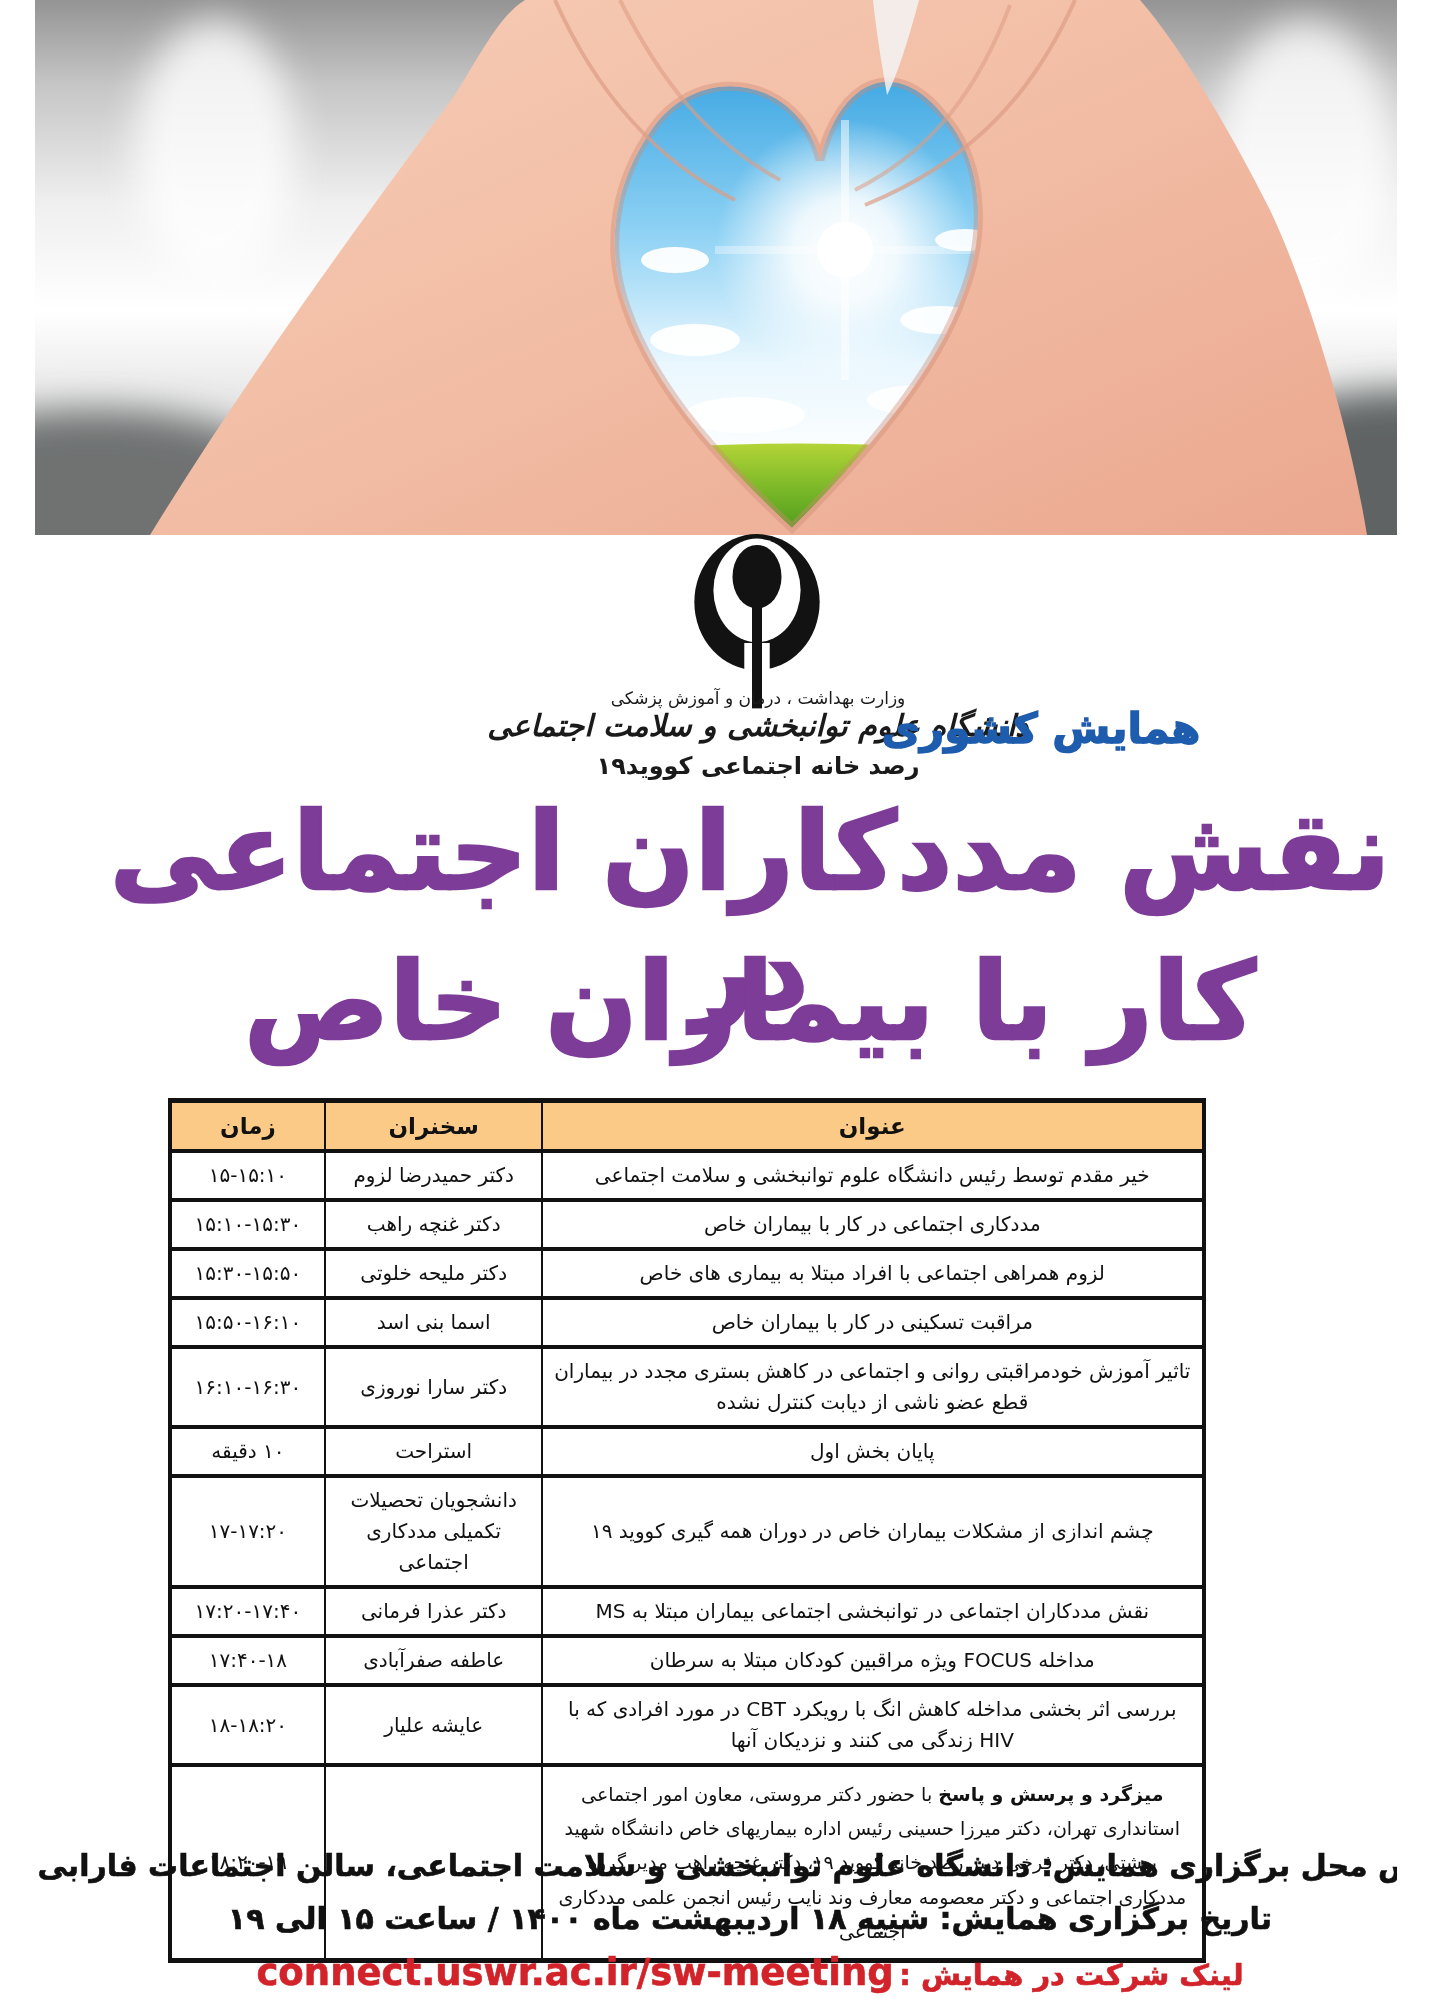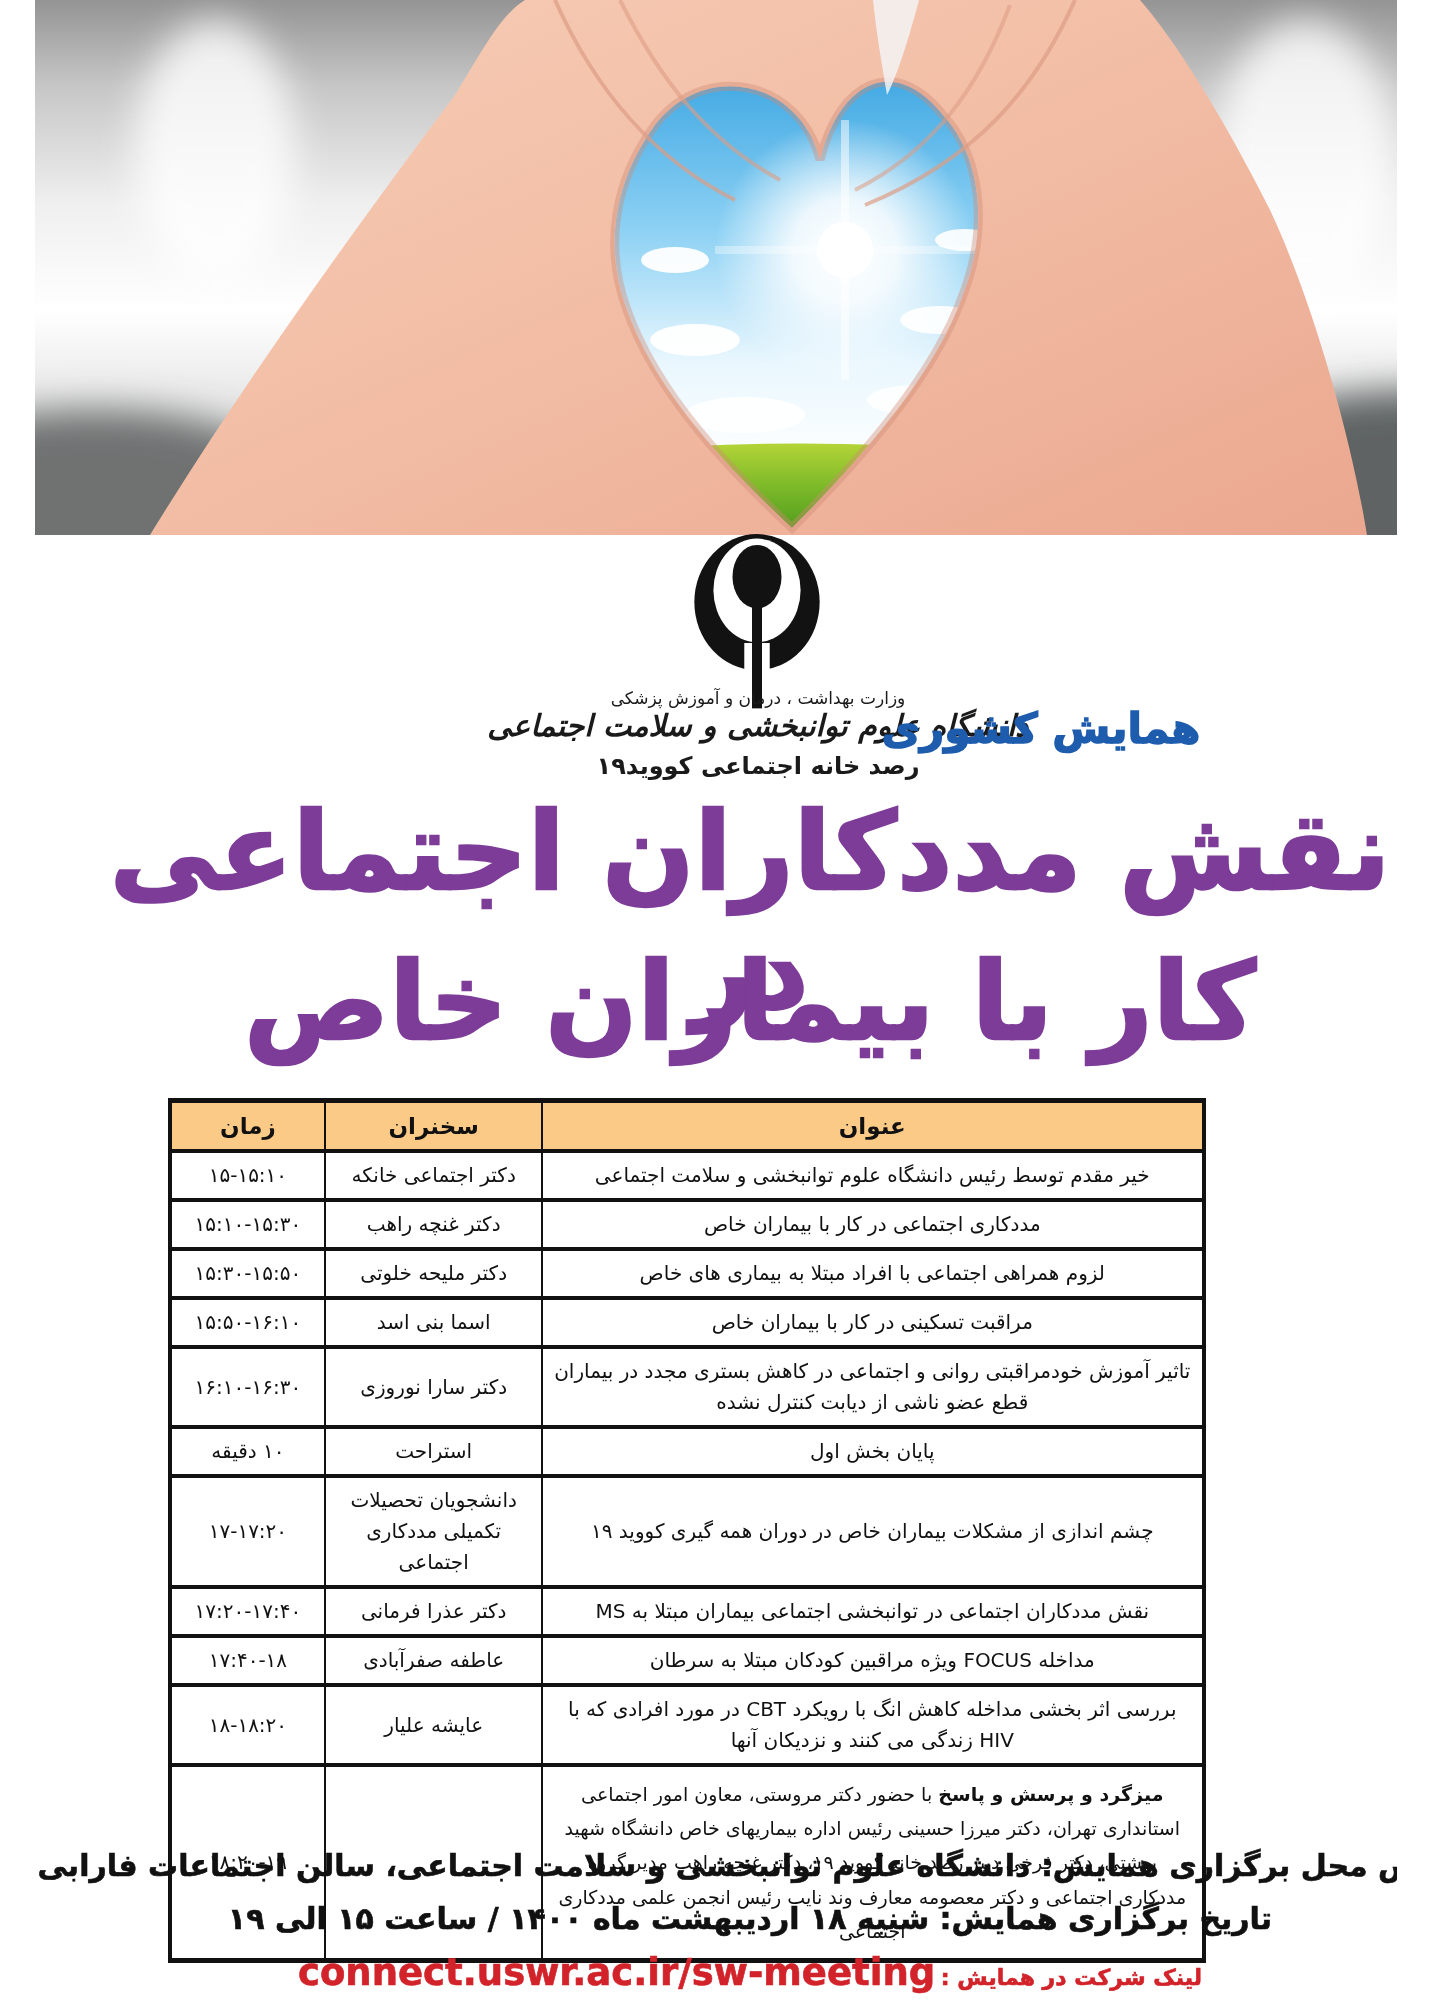--- a/index.html
+++ b/index.html
@@ -28,21 +28,21 @@
   .schedule td{border:1px solid #111;border-top-width:2px;border-bottom-width:2px;background:#fff;
                font-size:20px;color:#111;padding:7px 10px;line-height:1.55;text-align:center;vertical-align:middle;}
   .c-title{width:64%;}
   .c-speaker{width:21%;margin-left:25px;}
   .c-time{width:15%;white-space:nowrap;}
   td.panel{font-size:19px;line-height:1.8;padding:10px 14px;}
   
   .footer{position:absolute;top:1840px;left:0;width:1431px;text-align:center;color:#111;}
   .f-line{font-size:30px;font-weight:bold;line-height:1.75;-webkit-text-stroke:.6px #111;}
   .f-link-line{margin-top:6px;font-weight:bold;color:#d2232a;-webkit-text-stroke:.6px #d2232a;}
-  .f-link-line .lbl{font-size:22px;}
+  .f-link-line .lbl{font-size:29px;}
   .f-link-line .url{font-size:37px;direction:ltr;unicode-bidi:embed;font-family:"DejaVu Sans",sans-serif;}
 </style>
 </head>
 <body>
 
 <div class="page">
 
   <div class="photo">
     <svg width="1431" height="535" viewBox="0 0 1431 535">
       <defs>
@@ -140,21 +140,21 @@
     <thead>
       <tr>
         <th class="c-title">عنوان</th>
         <th class="c-speaker">سخنران</th>
         <th class="c-time">زمان</th>
       </tr>
     </thead>
     <tbody id="schedule-body">
         <tr>
           <td class="c-title">خیر مقدم توسط رئیس دانشگاه علوم توانبخشی و سلامت اجتماعی</td>
-          <td class="c-speaker">دکتر اجتماعی خانکه</td>
+          <td class="c-speaker">دکتر حمیدرضا لزوم</td>
           <td class="c-time">۱۵-۱۵:۱۰</td>
         </tr>
         <tr>
           <td class="c-title">مددکاری اجتماعی در کار با بیماران خاص</td>
           <td class="c-speaker">دکتر غنچه راهب</td>
           <td class="c-time">۱۵:۱۰-۱۵:۳۰</td>
         </tr>
         <tr>
           <td class="c-title">لزوم همراهی اجتماعی با افراد مبتلا به بیماری های خاص</td>
           <td class="c-speaker">دکتر ملیحه خلوتی</td>

